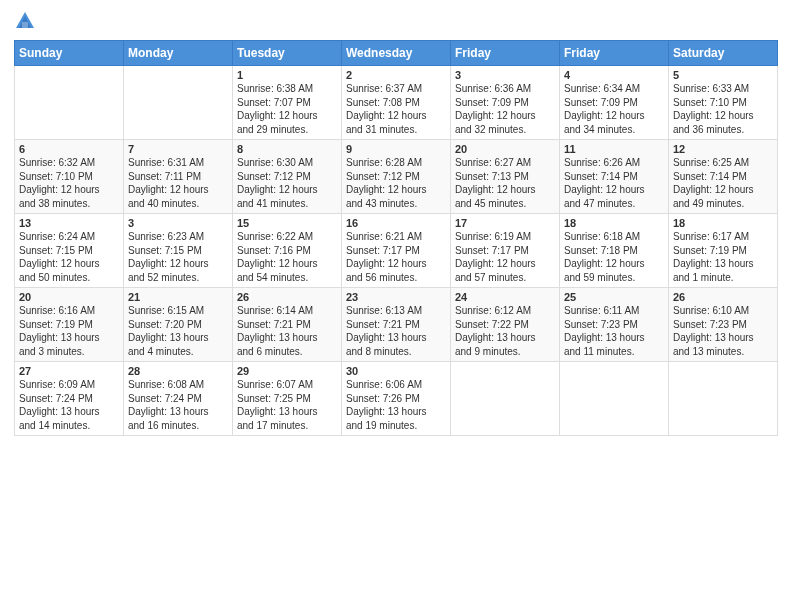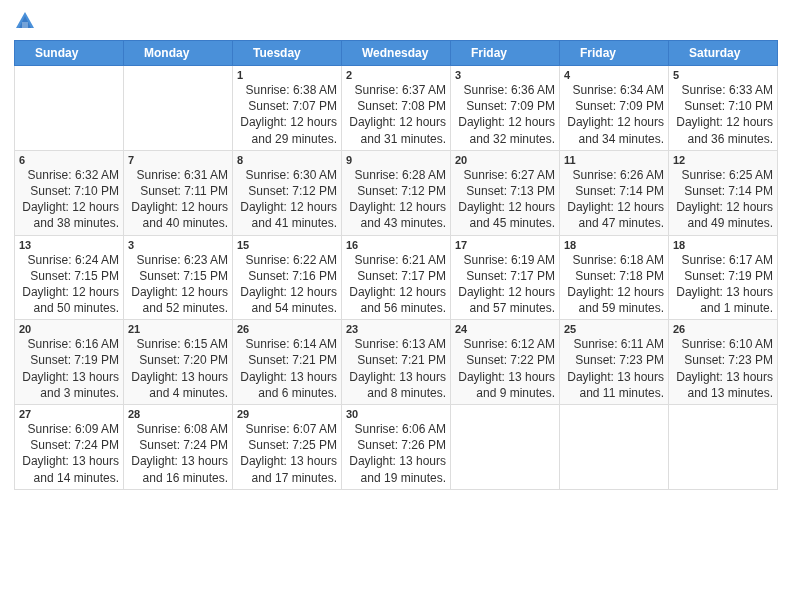--- a/index.html
+++ b/index.html
@@ -61,21 +61,21 @@
     .calendar {
       width: 100%;
       border-collapse: collapse;
       border: 1px solid #ccc;
     }
     .calendar th {
       background: #4a90d9;
       color: #fff;
       font-size: 12px;
       font-weight: bold;
-      padding: 5px 20px;
+      padding: 5px 4px;
       text-align: left;
       border: 1px solid #3a7bc8;
     }
     .calendar td {
       vertical-align: top;
       border: 1px solid #ddd;
       padding: 3px 4px;
       width: 108px;
       min-height: 72px;
       font-size: 9.5px;
@@ -85,24 +85,23 @@
     .calendar tr:nth-child(even) td {
       background: #f9f9f9;
     }
     .day-number {
       font-size: 11px;
       font-weight: bold;
       display: block;
       margin-bottom: 1px;
     }
     .day-info {
-      font-size: 12px;
+      font-size: 10px;
       color: #333;
       line-height: 1.35;
-      text-align: right;
     }
     .empty-cell {
       background: #f5f5f5;
     }
   </style>
 </head>
 <body>
 
 <div class="page">
   <div class="header">

